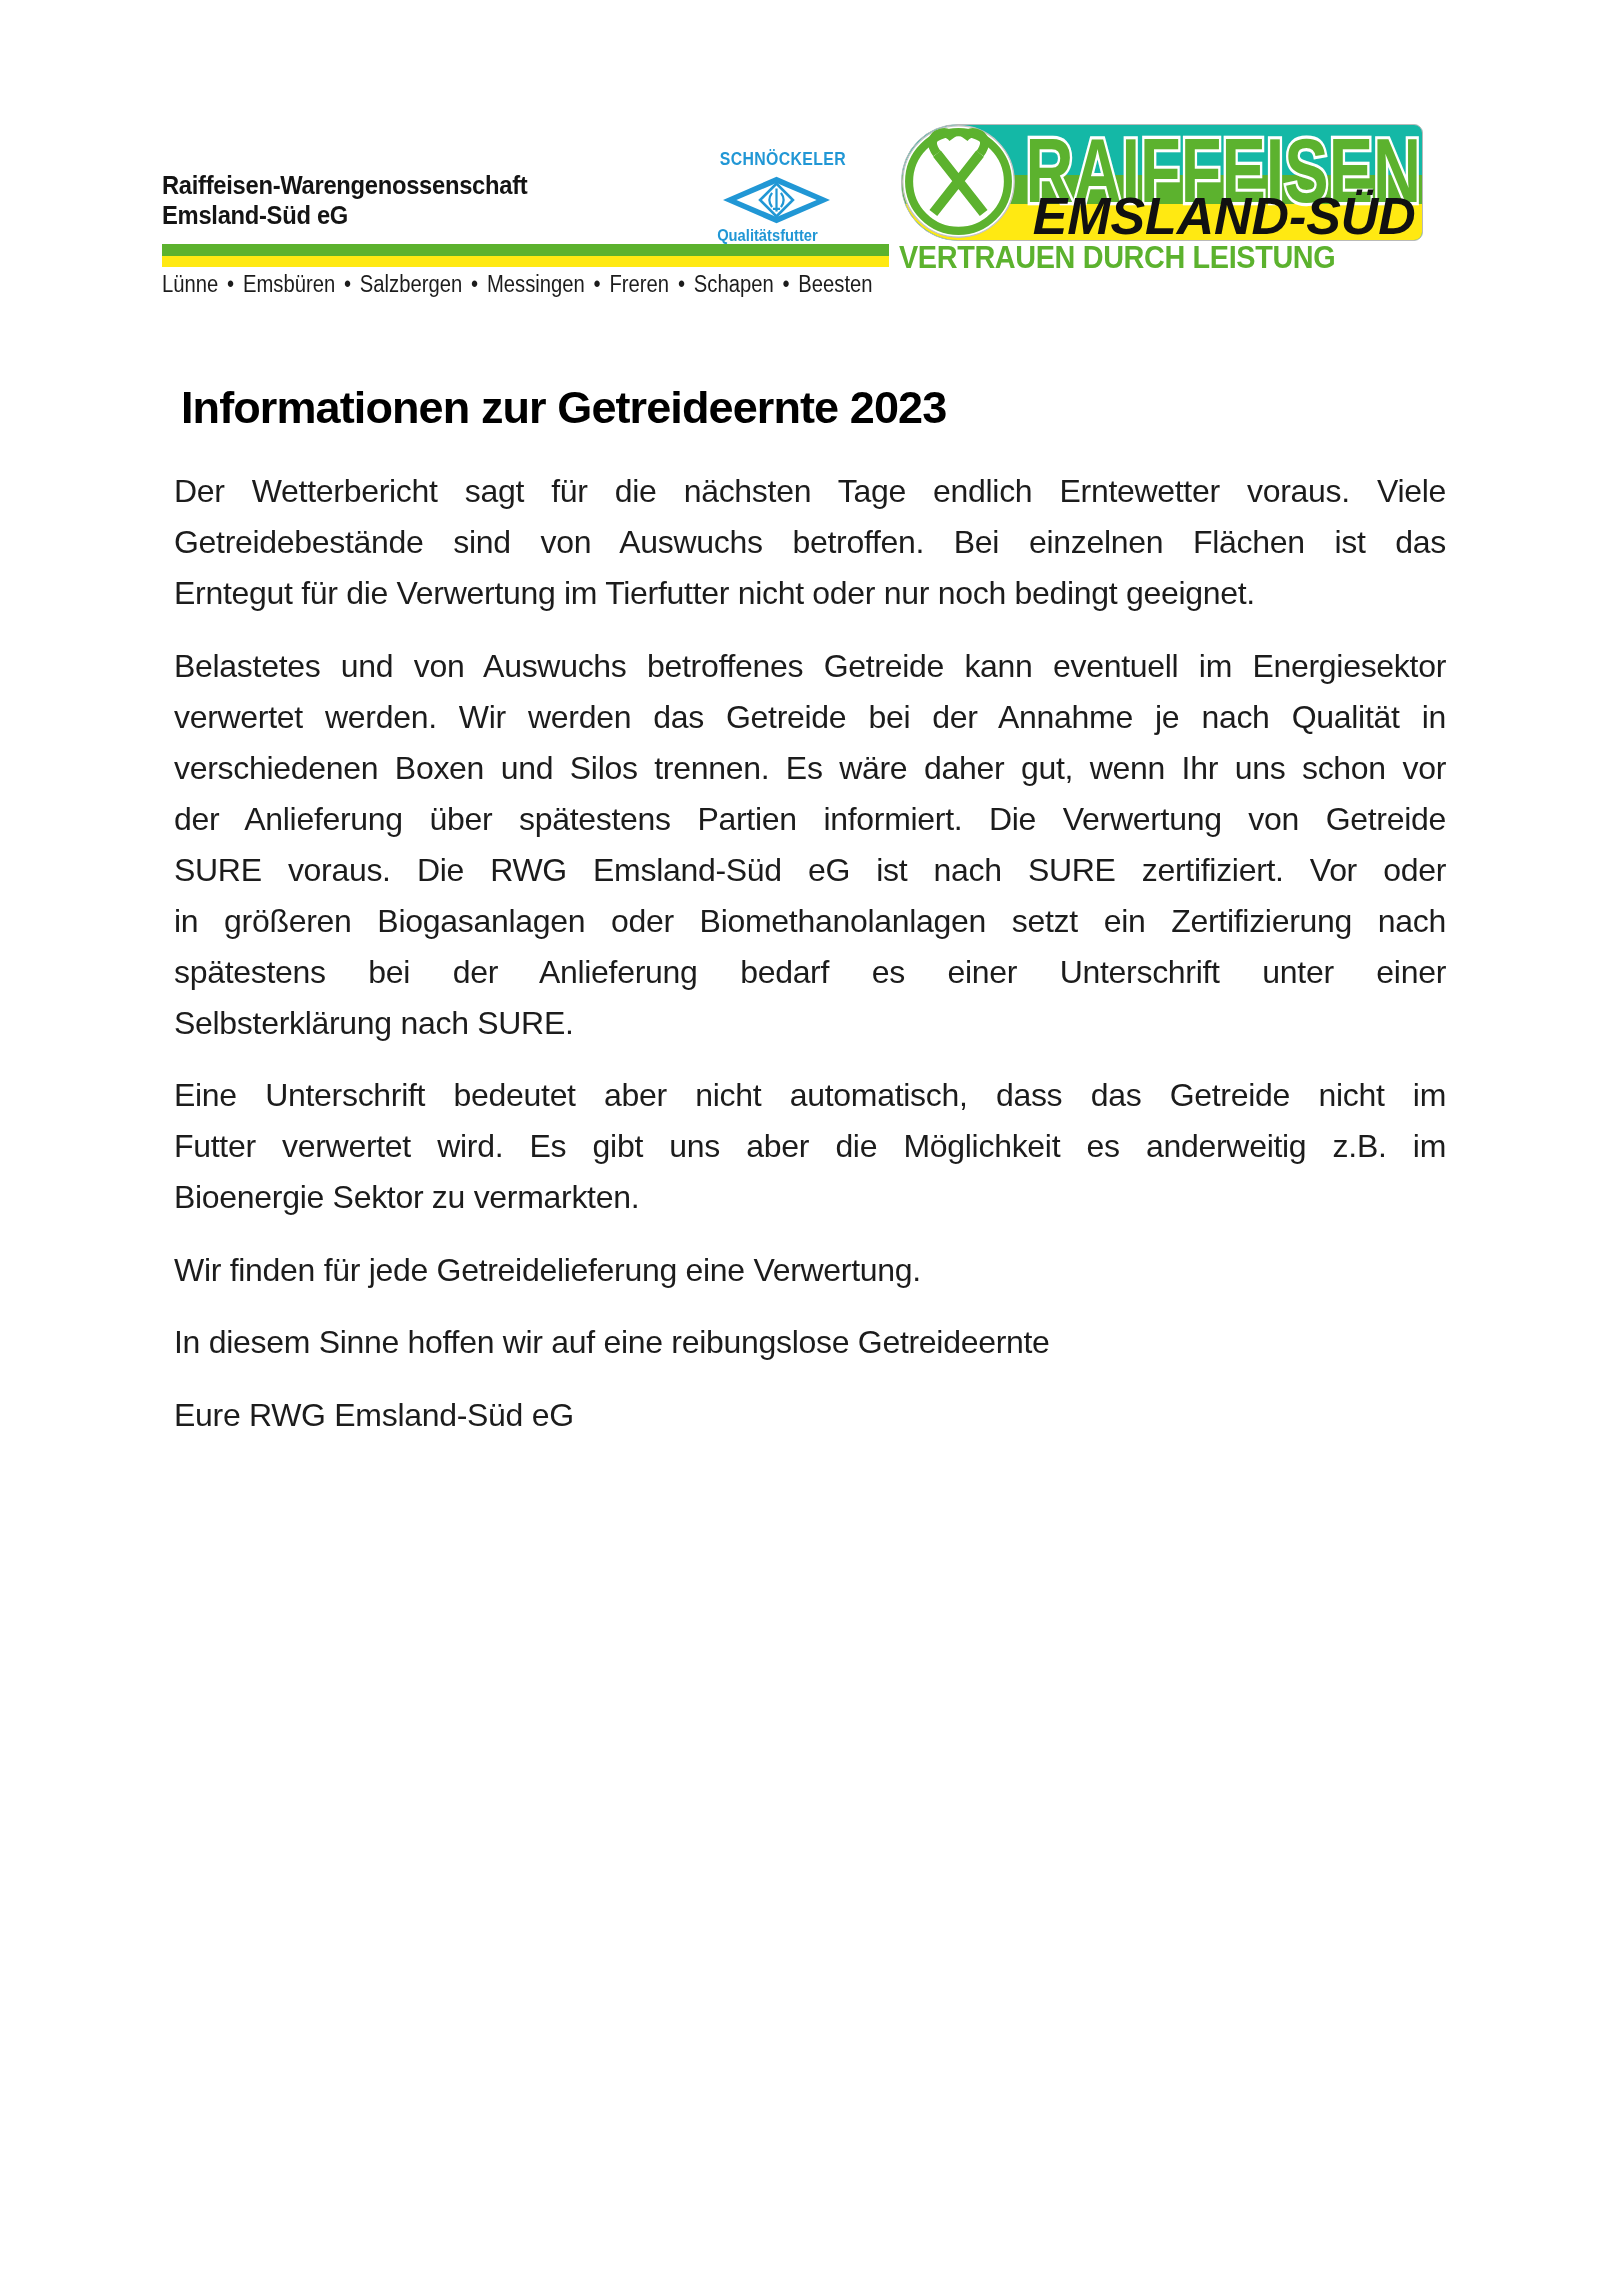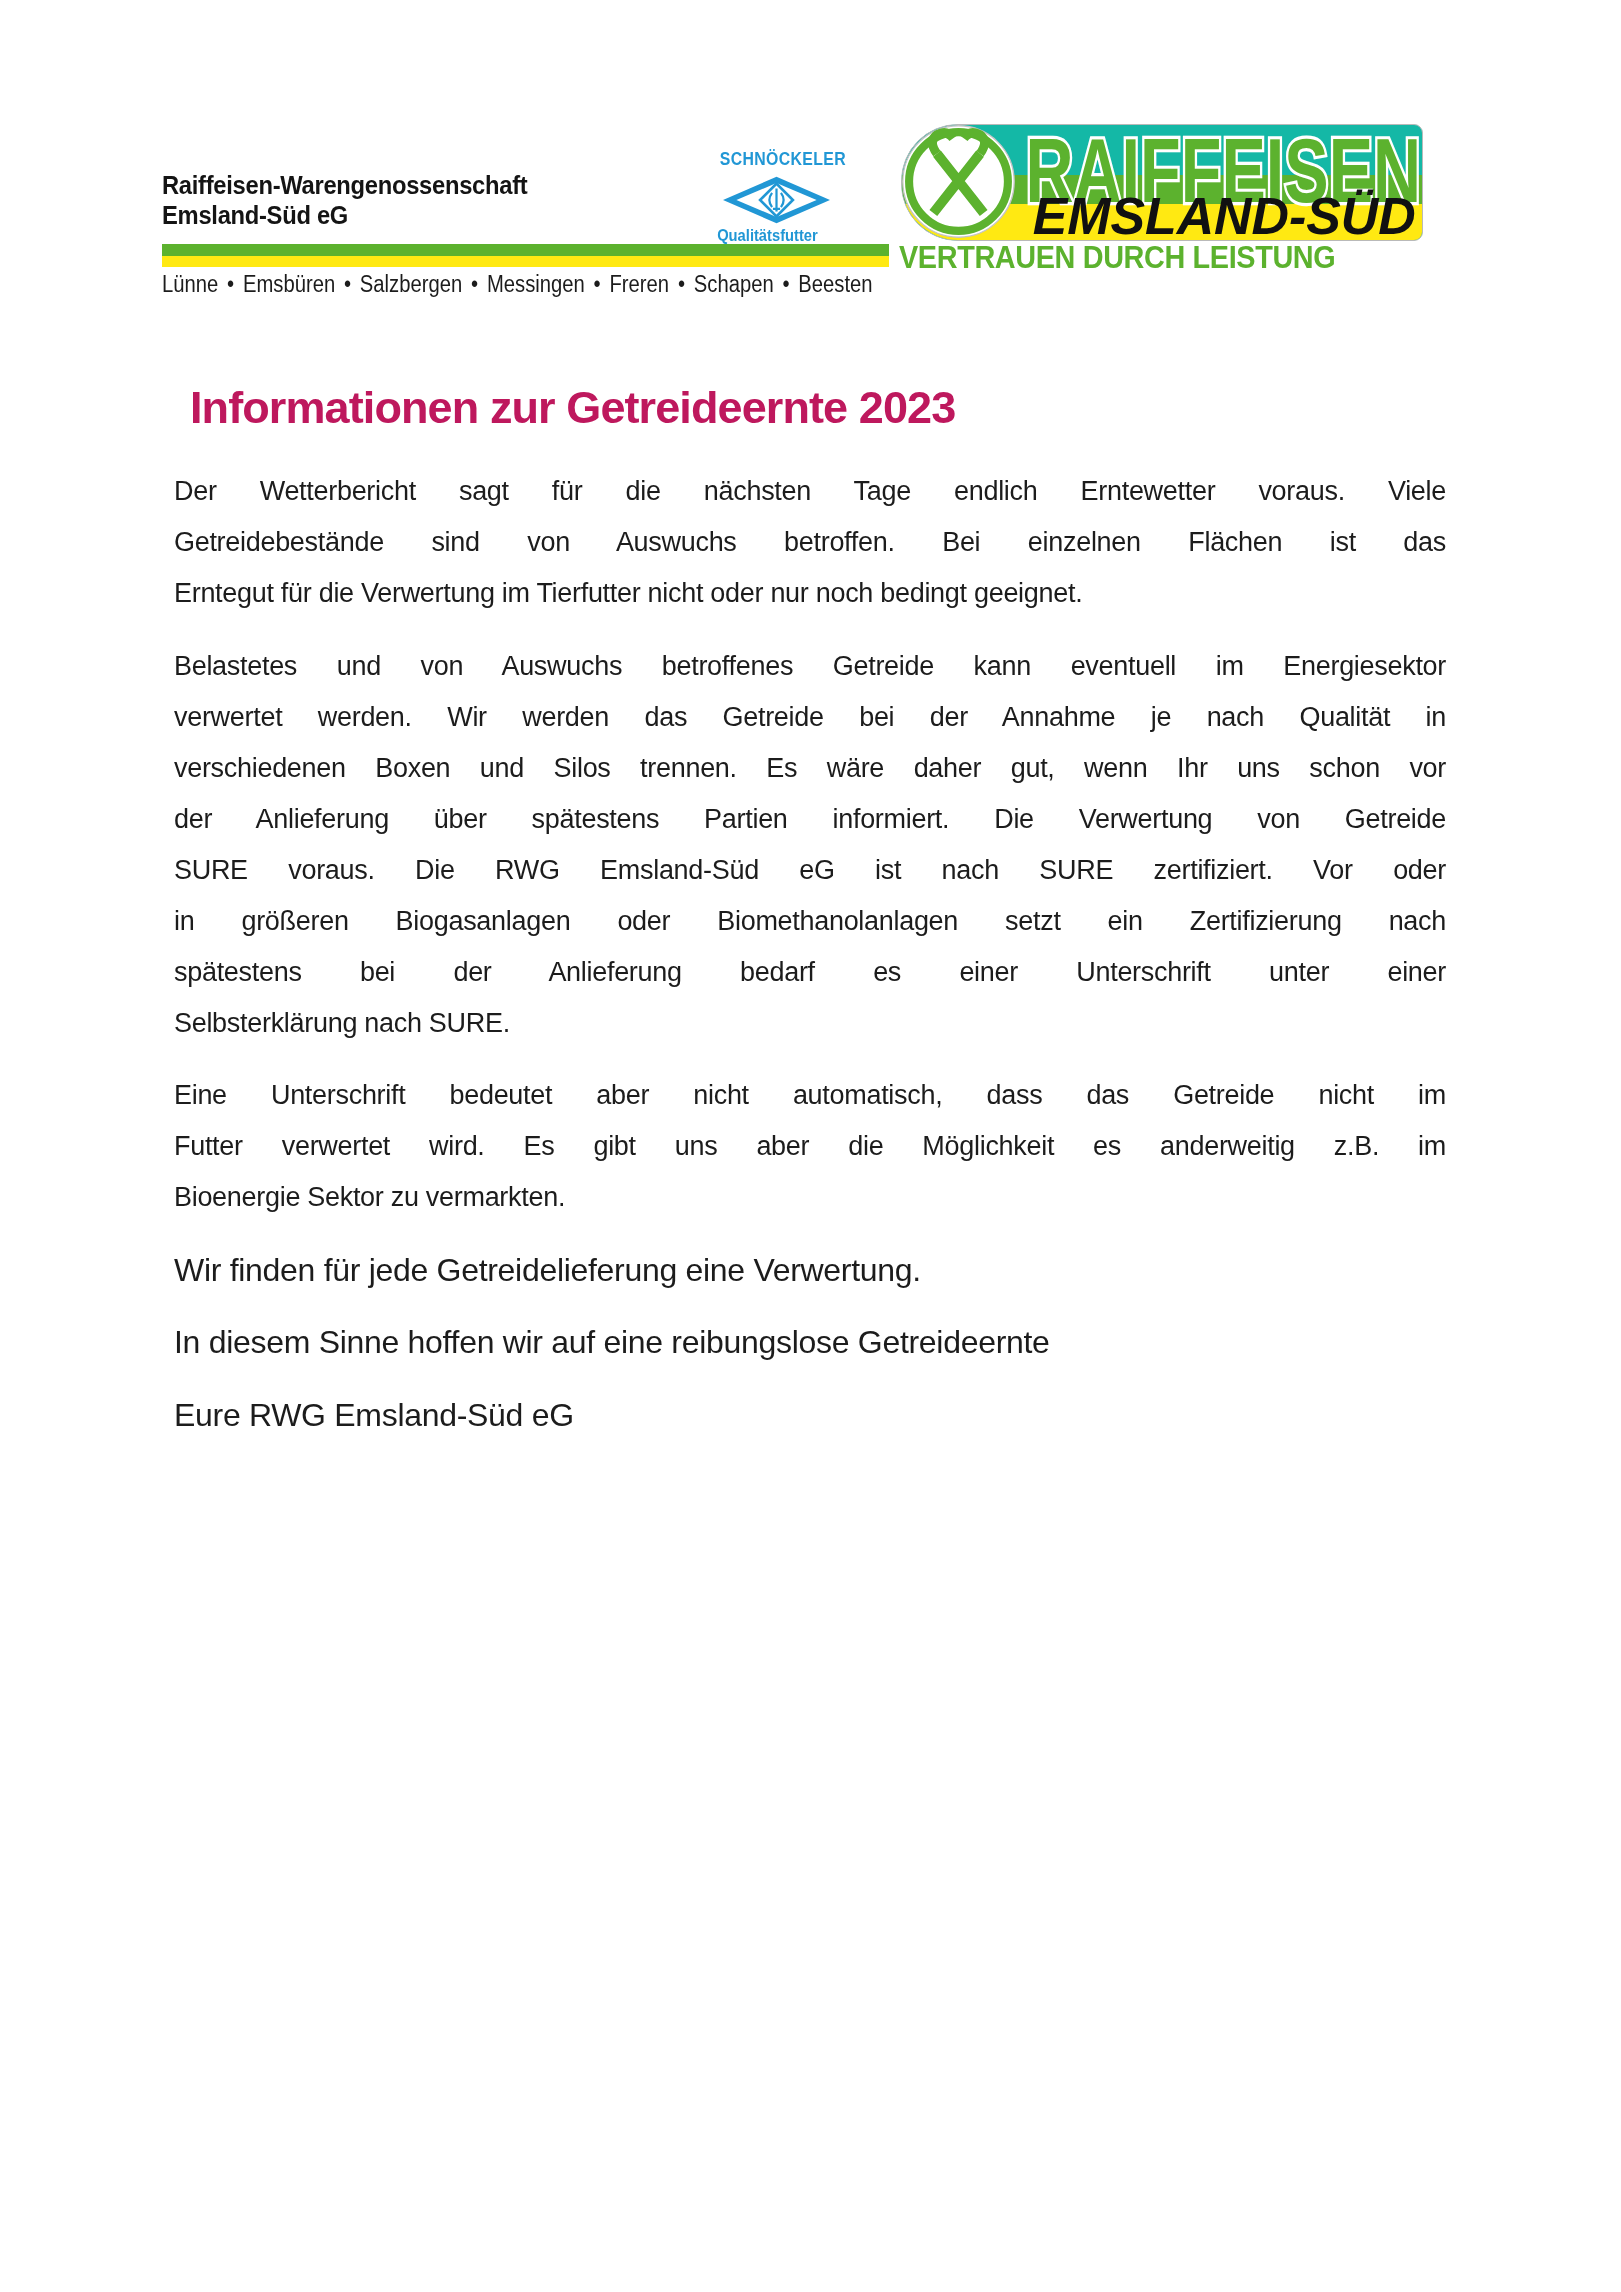--- a/index.html
+++ b/index.html
@@ -60,26 +60,26 @@
     font-size:23px;color:#1c1c1c;white-space:nowrap;
     word-spacing:3.6px;
     transform:scaleX(0.88);transform-origin:left top;
   }
   
   .letter-body{
     position:absolute;left:174px;top:380px;width:1272px;
   }
   .doc-title{
     font-size:45px;font-weight:bold;line-height:56px;
-    letter-spacing:-0.9px;color:#be185d;
-    margin:0 0 30px 16px;
+    letter-spacing:-0.9px;color:#000000;
+    margin:0 0 30px 7px;
   }
   .para{margin:0 0 21.5px 0;}
   .para .line{
-    font-size:27px;line-height:51px;letter-spacing:-0.3px;
+    font-size:32px;line-height:51px;letter-spacing:-0.3px;
     text-align:justify;text-align-last:justify;
   }
   .para .line:last-child{text-align-last:left;}
   .bold-line{
     font-size:32px;line-height:51px;letter-spacing:-0.3px;
     font-weight:normal;margin:0 0 21.5px 0;
   }
 </style>
 </head>
 <body>

